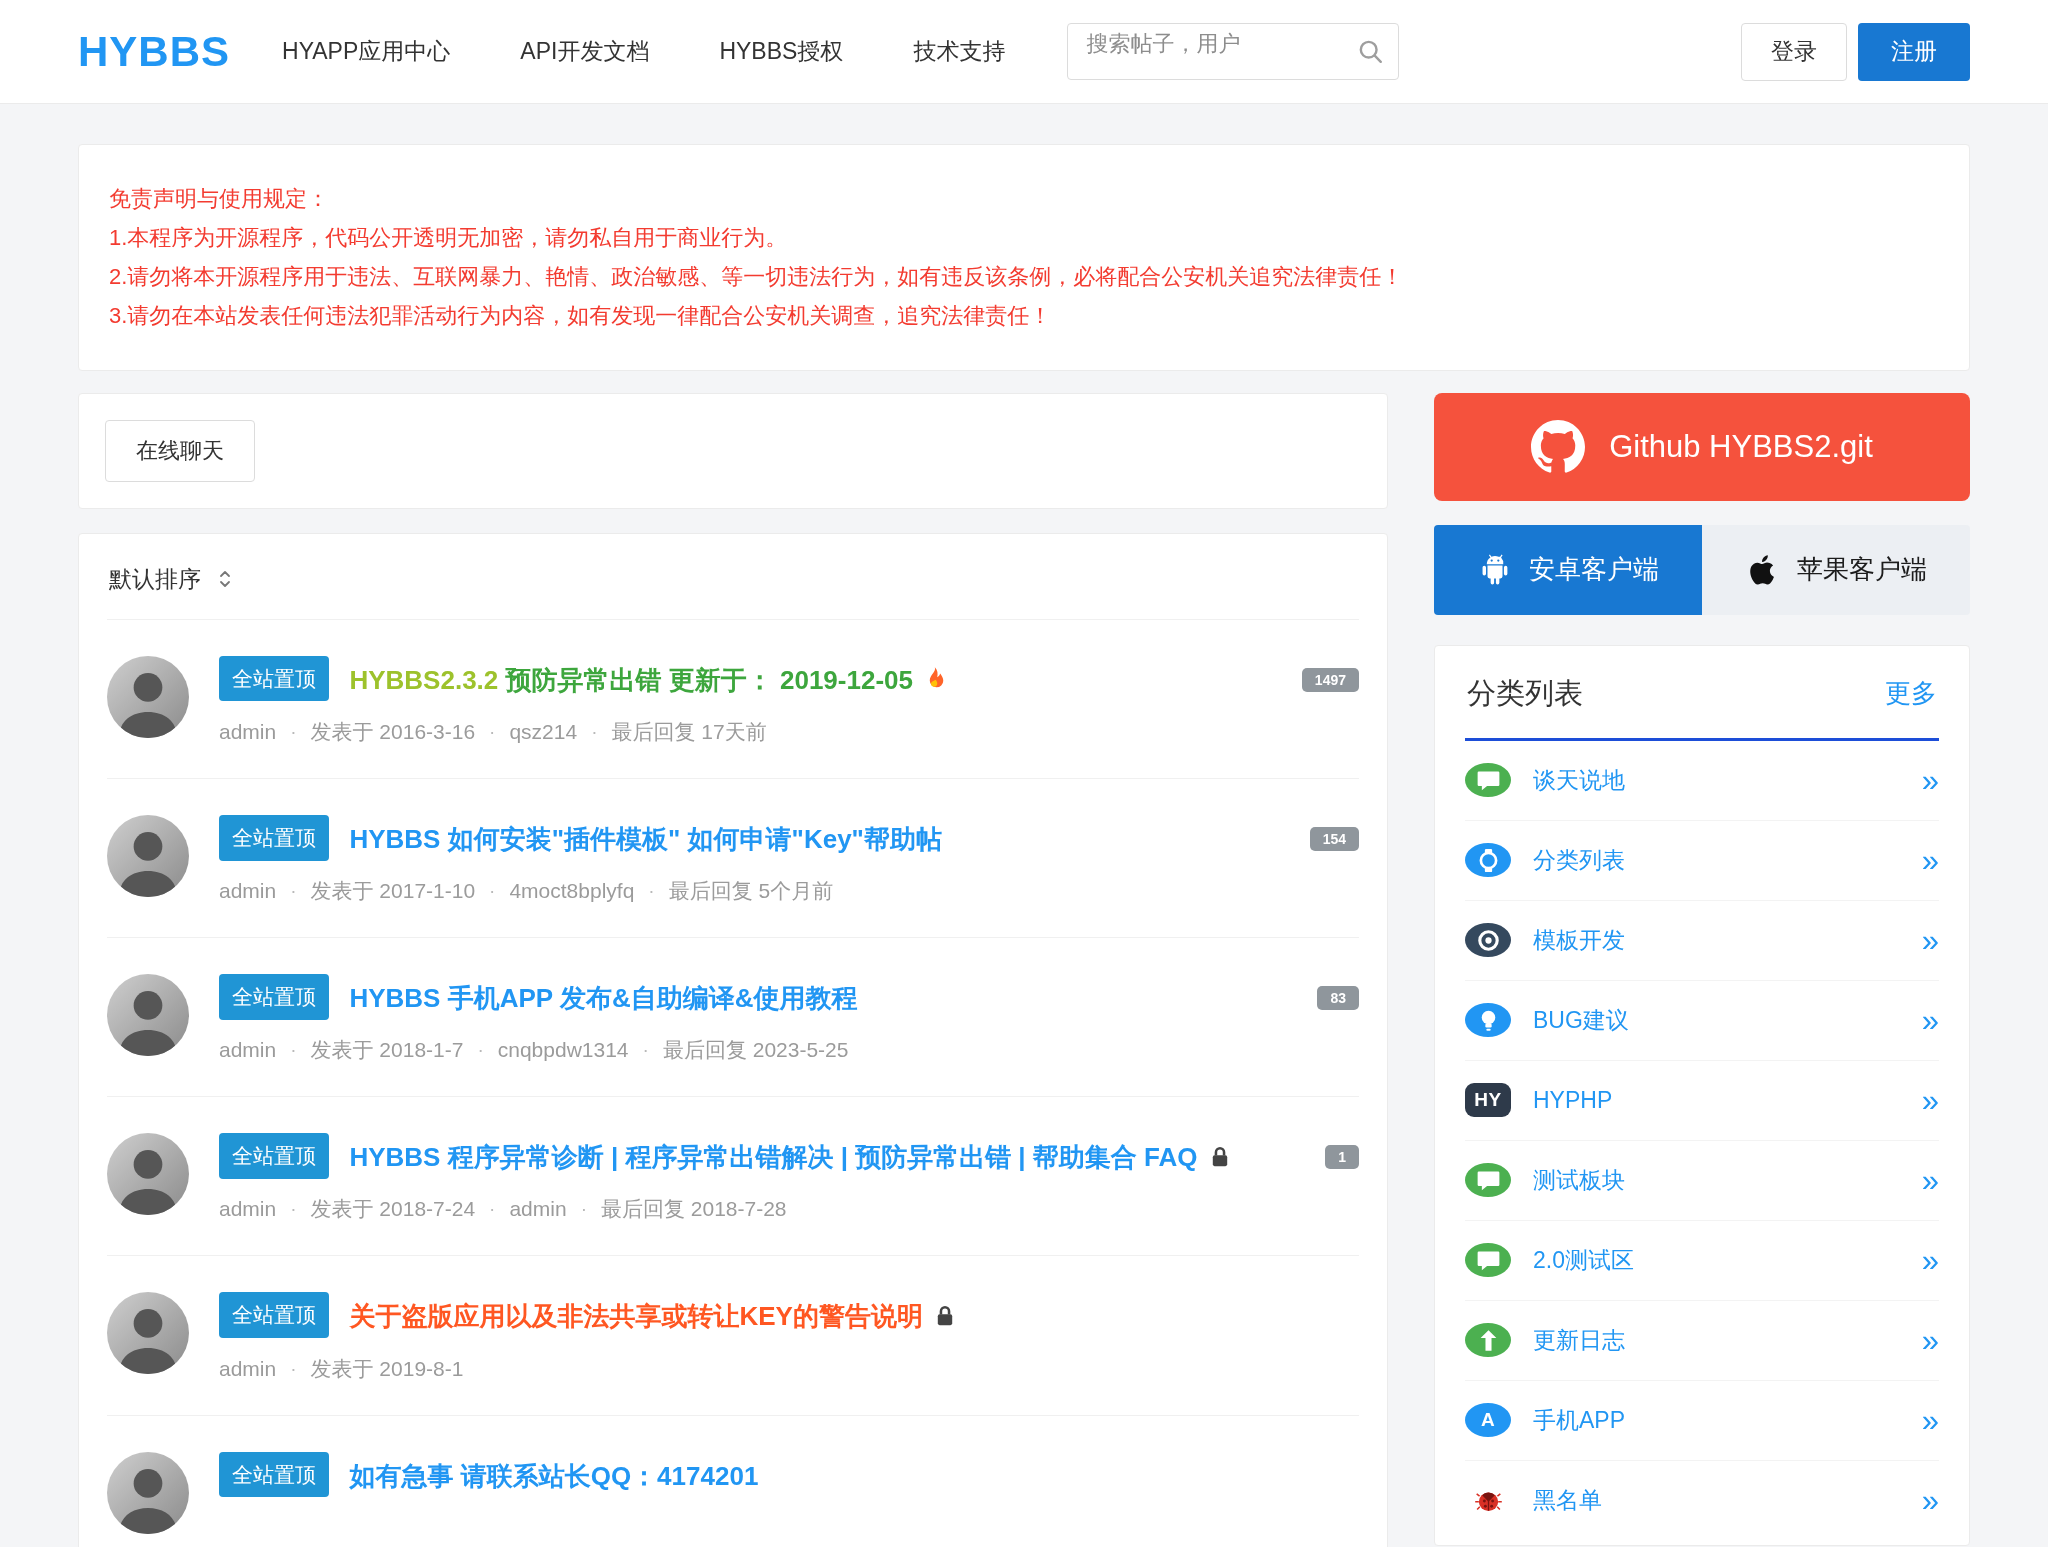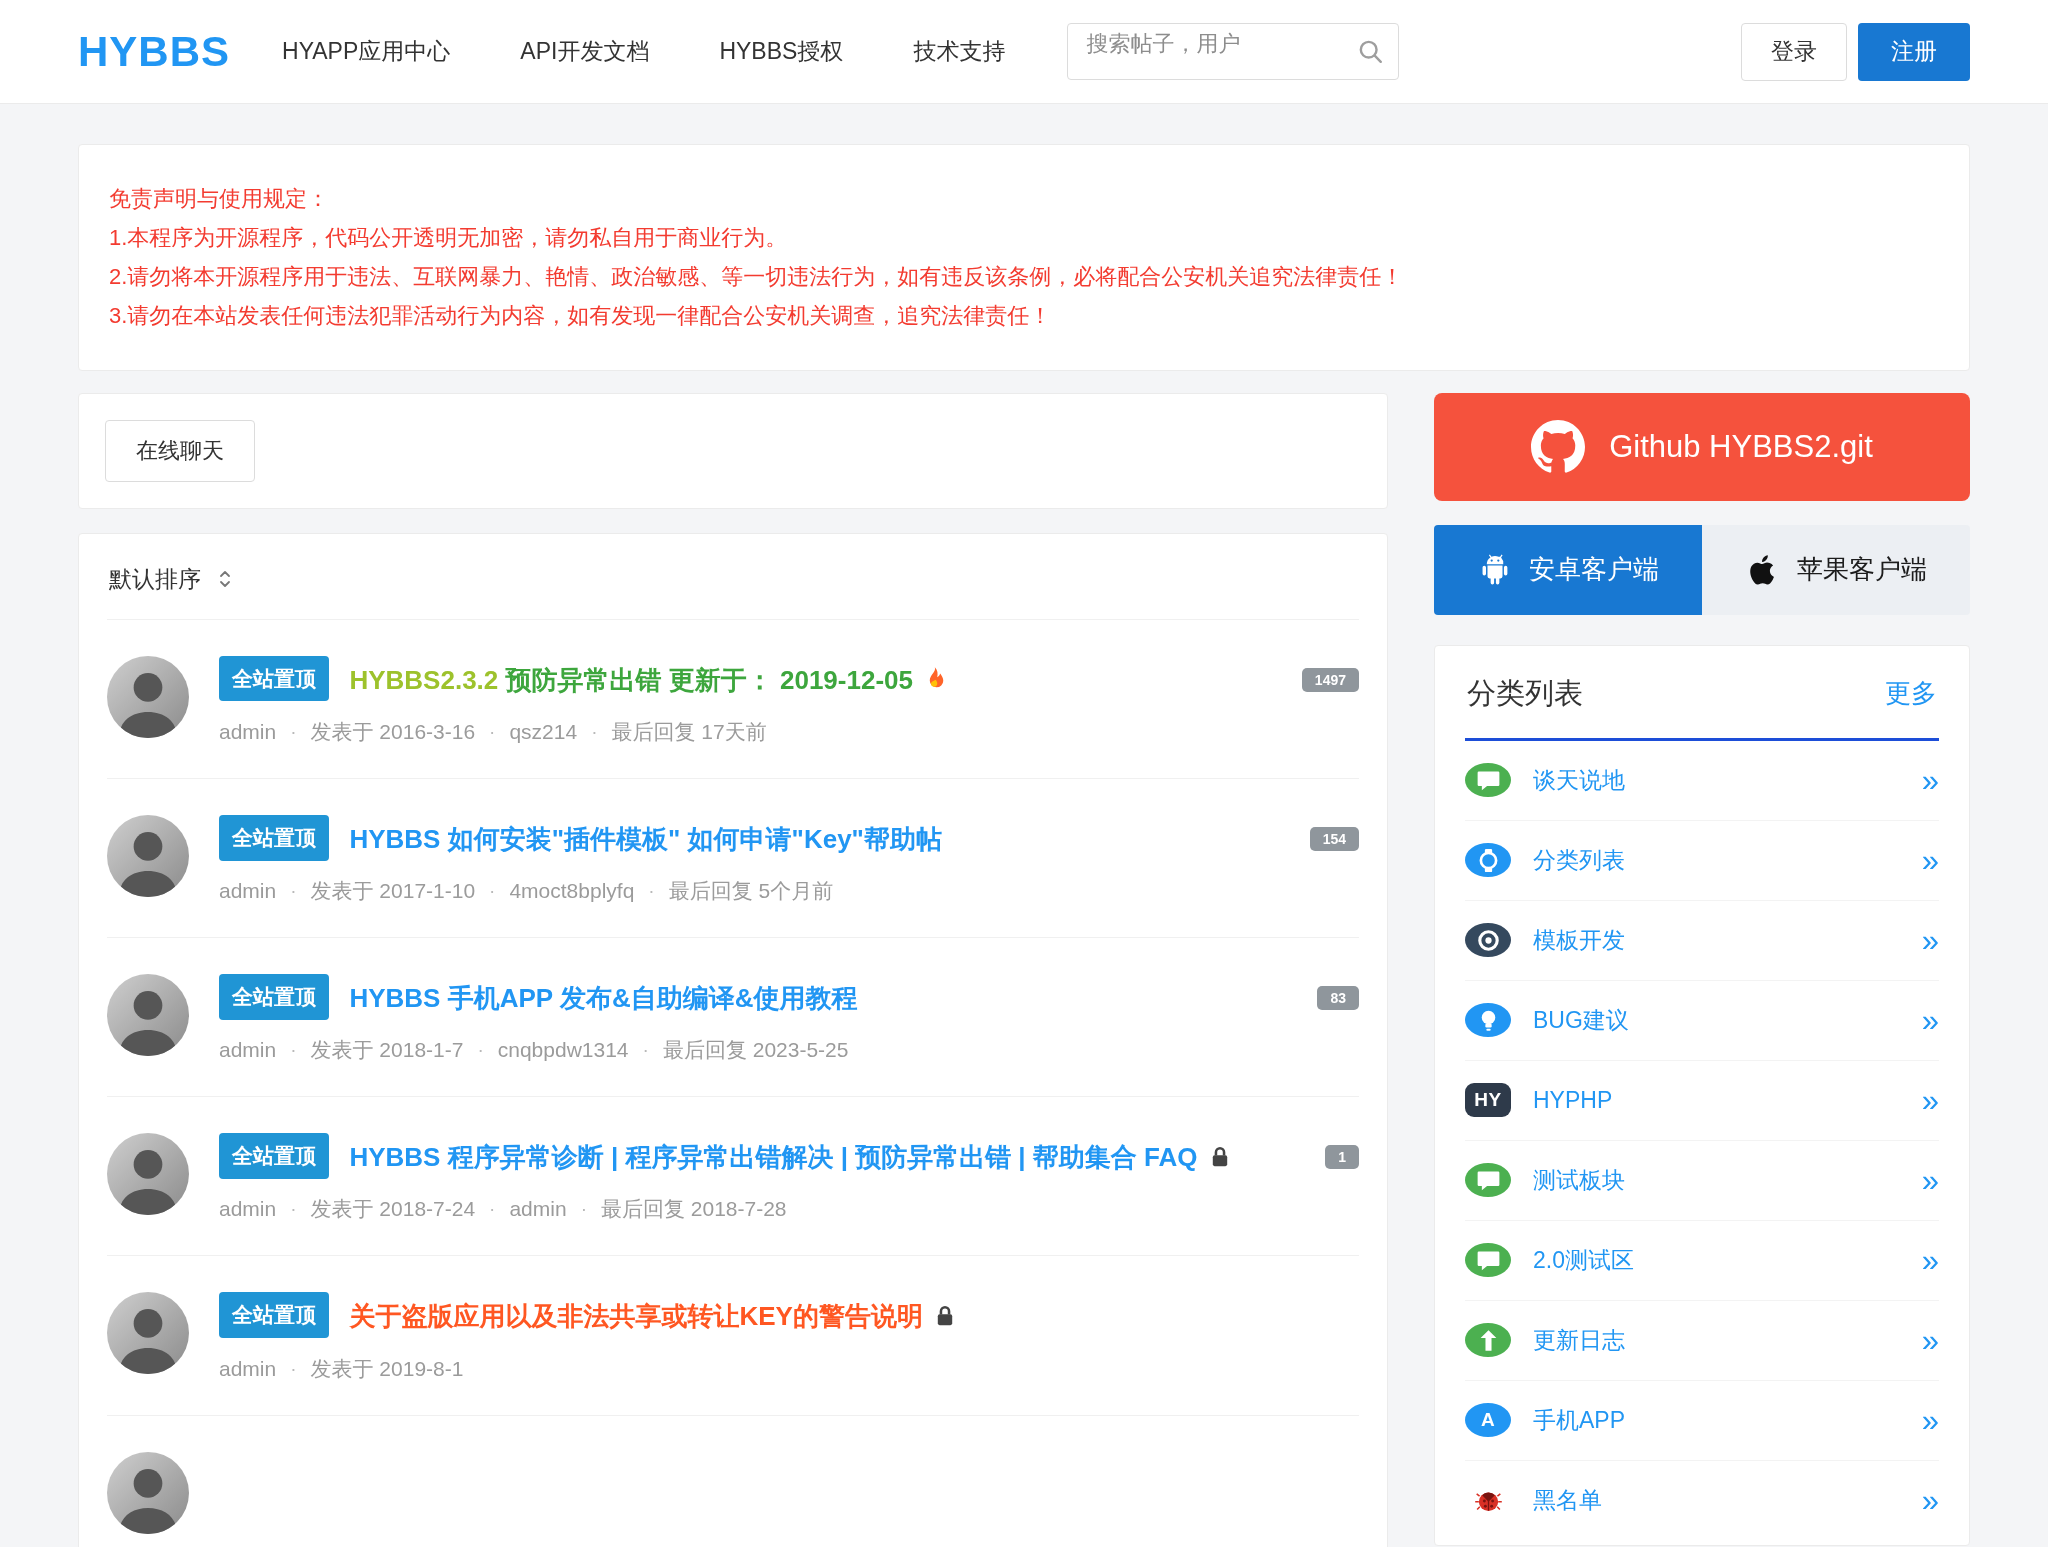--- a/index.html
+++ b/index.html
@@ -33,21 +33,21 @@
   .chat-btn{display:inline-block;padding:0 30px;height:62px;line-height:60px;border:1px solid #dcdcdc;border-radius:4px;background:#fff;font-size:22px;color:#333;cursor:pointer;font-family:inherit}
   .list-card{margin-top:24px;padding:0 28px 10px}
   .sort-row{display:flex;align-items:center;gap:12px;padding:30px 2px 24px;font-size:23px;color:#333;border-bottom:1px solid #f0f0f0}
   .sort-icon{width:24px;height:24px;cursor:pointer}
 
   .thread-row{display:flex;padding:36px 0 32px;border-bottom:1px solid #f0f0f0}
   .avatar{width:82px;height:82px;border-radius:50%;overflow:hidden;background:linear-gradient(135deg,#cfcfcf,#8b8b8b);flex-shrink:0;margin-right:30px;cursor:pointer}
   .avatar svg{width:100%;height:100%}
   .thread-body{flex:1;min-width:0}
   .thread-title-line{line-height:1.7}
-  .pin-badge{display:inline-block;background:#2095D5;color:#fff;font-size:21px;font-weight:bold;padding:5px 13px;border-radius:4px;margin-right:16px;vertical-align:3px;cursor:pointer}
+  .pin-badge{display:inline-block;background:#2095D5;color:#fff;font-size:21px;font-weight:normal;padding:5px 13px;border-radius:4px;margin-right:16px;vertical-align:3px;cursor:pointer}
   .thread-title{font-size:26px;font-weight:bold;color:#2196F3;cursor:pointer}
   .fire-icon{width:27px;height:27px;vertical-align:-4px;margin-left:8px}
   .lock-icon{width:24px;height:24px;vertical-align:-3px;margin-left:10px}
   .thread-meta{margin-top:16px;font-size:21px;color:#9b9b9b;display:flex;align-items:center;flex-wrap:wrap}
   .meta-dot{margin:0 14px;color:#b9b9b9;font-size:19px}
   .reply-badge{flex-shrink:0;align-self:flex-start;margin-top:12px;margin-left:24px;background:#8F969C;color:#fff;font-size:14px;font-weight:bold;padding:4px 13px;border-radius:5px}
 
   
   .github-btn{display:flex;align-items:center;justify-content:center;gap:24px;height:108px;background:#F5523D;border-radius:8px;color:#fff;font-size:31px;cursor:pointer}
   .github-icon{width:54px;height:54px}
@@ -244,20 +244,27 @@
     </div>
 
   </div>
             <div class="thread-row">
     <div class="avatar">
       <svg viewBox="0 0 24 24">
         <circle cx="12" cy="9.2" r="4.2" fill="#565656"></circle>
         <path d="M3.5 24c0-5 3.8-7.6 8.5-7.6s8.5 2.6 8.5 7.6z" fill="#565656"></path>
       </svg>
     </div>
+    <div class="thread-body">
+      <div class="thread-title-line">
+        <span class="pin-badge">全站置顶</span>
+        <a class="thread-title"><span style="color: rgb(33, 150, 243);">如有急事 请联系站长QQ：4174201</span></a>
+      </div>
+      <div class="thread-meta"></div>
+    </div>
 
   </div>
           </div>
       </section>
     </main>
 
     <aside class="sidebar">
       <a class="github-btn">
         <svg class="github-icon" viewBox="0 0 16 16" fill="#fff">
           <path d="M8 0C3.58 0 0 3.58 0 8c0 3.54 2.29 6.53 5.47 7.59.4.07.55-.17.55-.38 0-.19-.01-.82-.01-1.49-2.01.37-2.53-.49-2.69-.94-.09-.23-.48-.94-.82-1.13-.28-.15-.68-.52-.01-.53.63-.01 1.08.58 1.23.82.72 1.21 1.87.87 2.33.66.07-.52.28-.87.51-1.07-1.78-.2-3.64-.89-3.64-3.95 0-.87.31-1.59.82-2.15-.08-.2-.36-1.02.08-2.12 0 0 .67-.21 2.2.82.64-.18 1.32-.27 2-.27s1.36.09 2 .27c1.53-1.04 2.2-.82 2.2-.82.44 1.1.16 1.92.08 2.12.51.56.82 1.27.82 2.15 0 3.07-1.87 3.75-3.65 3.95.29.25.54.73.54 1.48 0 1.07-.01 1.93-.01 2.2 0 .21.15.46.55.38A8.01 8.01 0 0 0 16 8c0-4.42-3.58-8-8-8z"></path>

